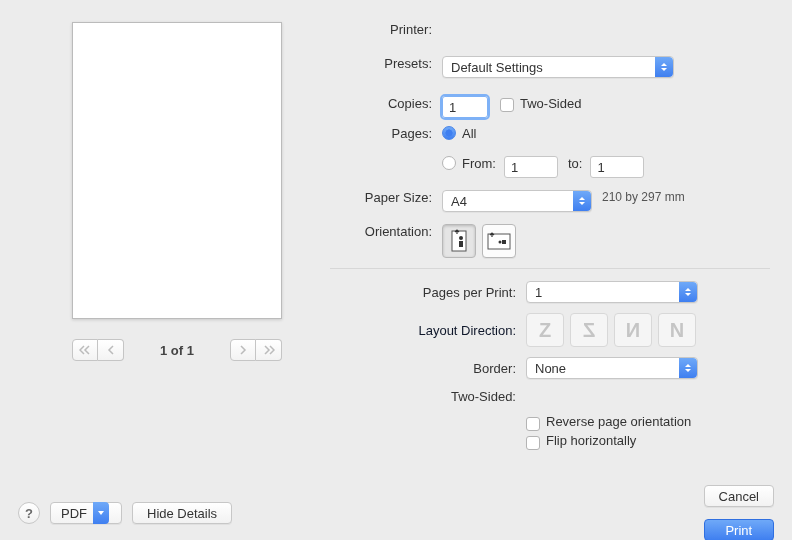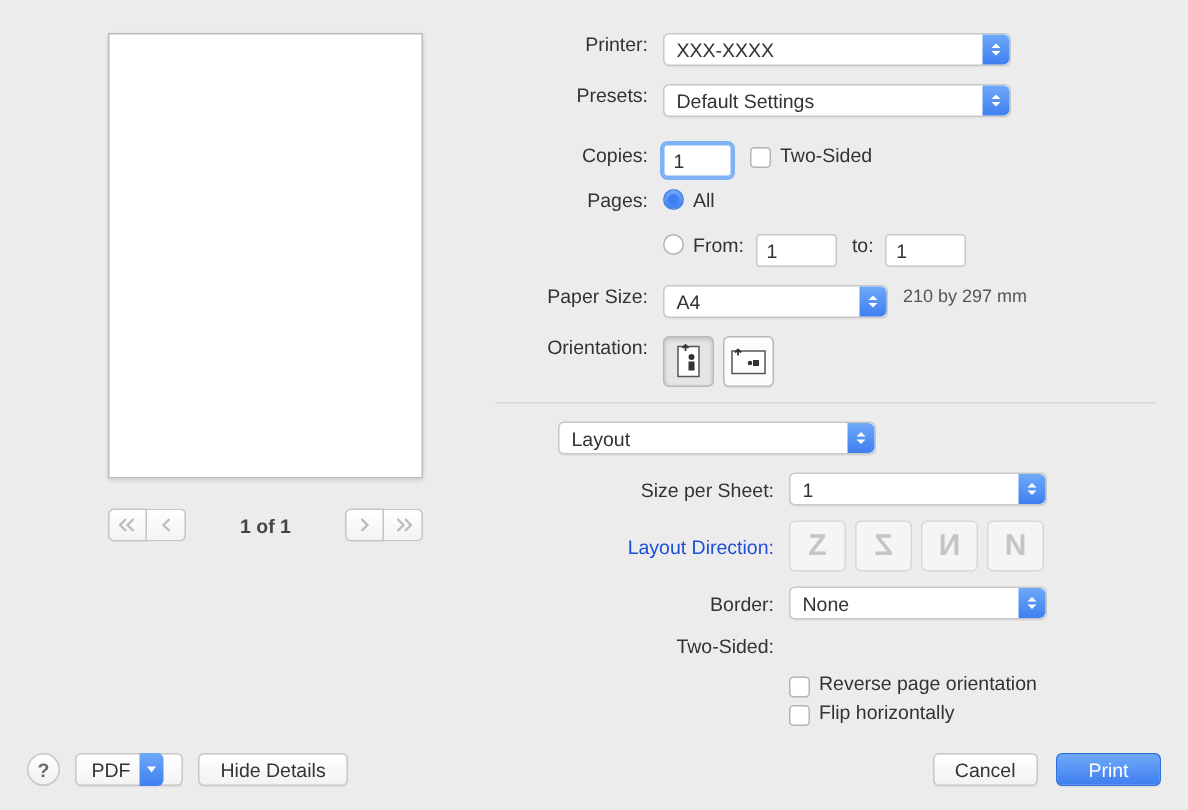--- a/index.html
+++ b/index.html
@@ -120,21 +120,21 @@
   hr.sep {
     border:none;border-top:1px solid #d7d7d7;margin:8px 0 12px 0;
   }
   
   .bottom {
     position:absolute; left:0; right:0; bottom:0;
     height:54px; display:flex; align-items:center;
     padding: 0 18px;
   }
   .bottom .left { display:flex; align-items:center; gap:10px; }
-  .bottom .right { margin-left:auto; display:flex; gap:12px; }
+  .bottom .right { margin-left:auto; display:flex; gap:12px;flex-direction:column; }
   .help {
     width:22px;height:22px;border-radius:50%;border:1px solid #c7c7c7;
     background:linear-gradient(#fff,#f1f1f1);
     display:inline-flex;align-items:center;justify-content:center;
     color:#6a6a6a;font-weight:600;
   }
   .btn {
     height:22px; padding:0 14px; border:1px solid #c7c7c7;
     border-radius:4px; background:linear-gradient(#ffffff,#f2f2f2);
     font-size:13px; display:inline-flex; align-items:center; justify-content:center;
@@ -157,21 +157,21 @@
     background:linear-gradient(#6fa9f8,#3f7ff0);
     border-radius:0 4px 4px 0;
     display:flex;align-items:center;justify-content:center;
   }
   .pdf-select .dd::after{
     content:"";width:0;height:0;border-left:3px solid transparent;border-right:3px solid transparent;border-top:4px solid #fff;
   }
   .aux { font-size:12px; color:#555; margin-left:10px; }
   .checkline { display:flex; align-items:center; margin-left:112px; margin-bottom:4px; font-size:13px;}
   .midlabel { width:196px; text-align:right; padding-right:10px; }
-  .midlabel.dim { color:#1d4ed8;text-align:right; }
+  .midlabel.dim { color:#0f172a;text-align:right; }
   .subrow { display:flex; align-items:center; margin-bottom:10px; }
   .sectionwrap { margin-left:42px; margin-bottom:12px; }
 </style>
 </head>
 <body>
 
 <div class="dialog">
 
   <div class="preview-area">
     <div class="page-thumb"></div>
@@ -201,24 +201,20 @@
             </svg>
         </div>
       </div>
     </div>
   </div>
 
   <div class="form-area">
 
     <div class="row">
       <div class="lbl">Printer:</div>
-      <div class="select wide">
-        <span>XXX-XXXX</span>
-        <span class="arrows"></span>
-      </div>
     </div>
 
     <div class="row">
       <div class="lbl">Presets:</div>
       <div class="select wide">
         <span>Default Settings</span>
         <span class="arrows"></span>
       </div>
     </div>
 
@@ -279,29 +275,23 @@
           <rect x="2" y="4" width="22" height="15" fill="#fff" stroke="#555" stroke-width="1"></rect>
           <path d="M6 3 L6 7 M4 5 L6 3 L8 5" stroke="#333" stroke-width="1.2" fill="none"></path>
           <circle cx="14" cy="12" r="1.5" fill="#333"></circle>
             <path d="M16 10 L20 10 L20 14 L16 14 Z" fill="#333"></path>
         </svg>
       </div>
     </div>
 
     <hr class="sep">
 
-    <div class="sectionwrap">
-      <div class="select section">
-        <span>Layout</span>
-        <span class="arrows"></span>
-      </div>
-    </div>
 
     <div class="subrow">
-      <div class="midlabel">Size per Sheet:</div>
+      <div class="midlabel">Pages per Print:</div>
       <div class="select sm">
         <span>1</span>
         <span class="arrows"></span>
       </div>
     </div>
 
     <div class="subrow">
       <div class="midlabel dim">Layout Direction:</div>
       <div class="layout-dir-group">
         <div class="layout-dir-btn">

